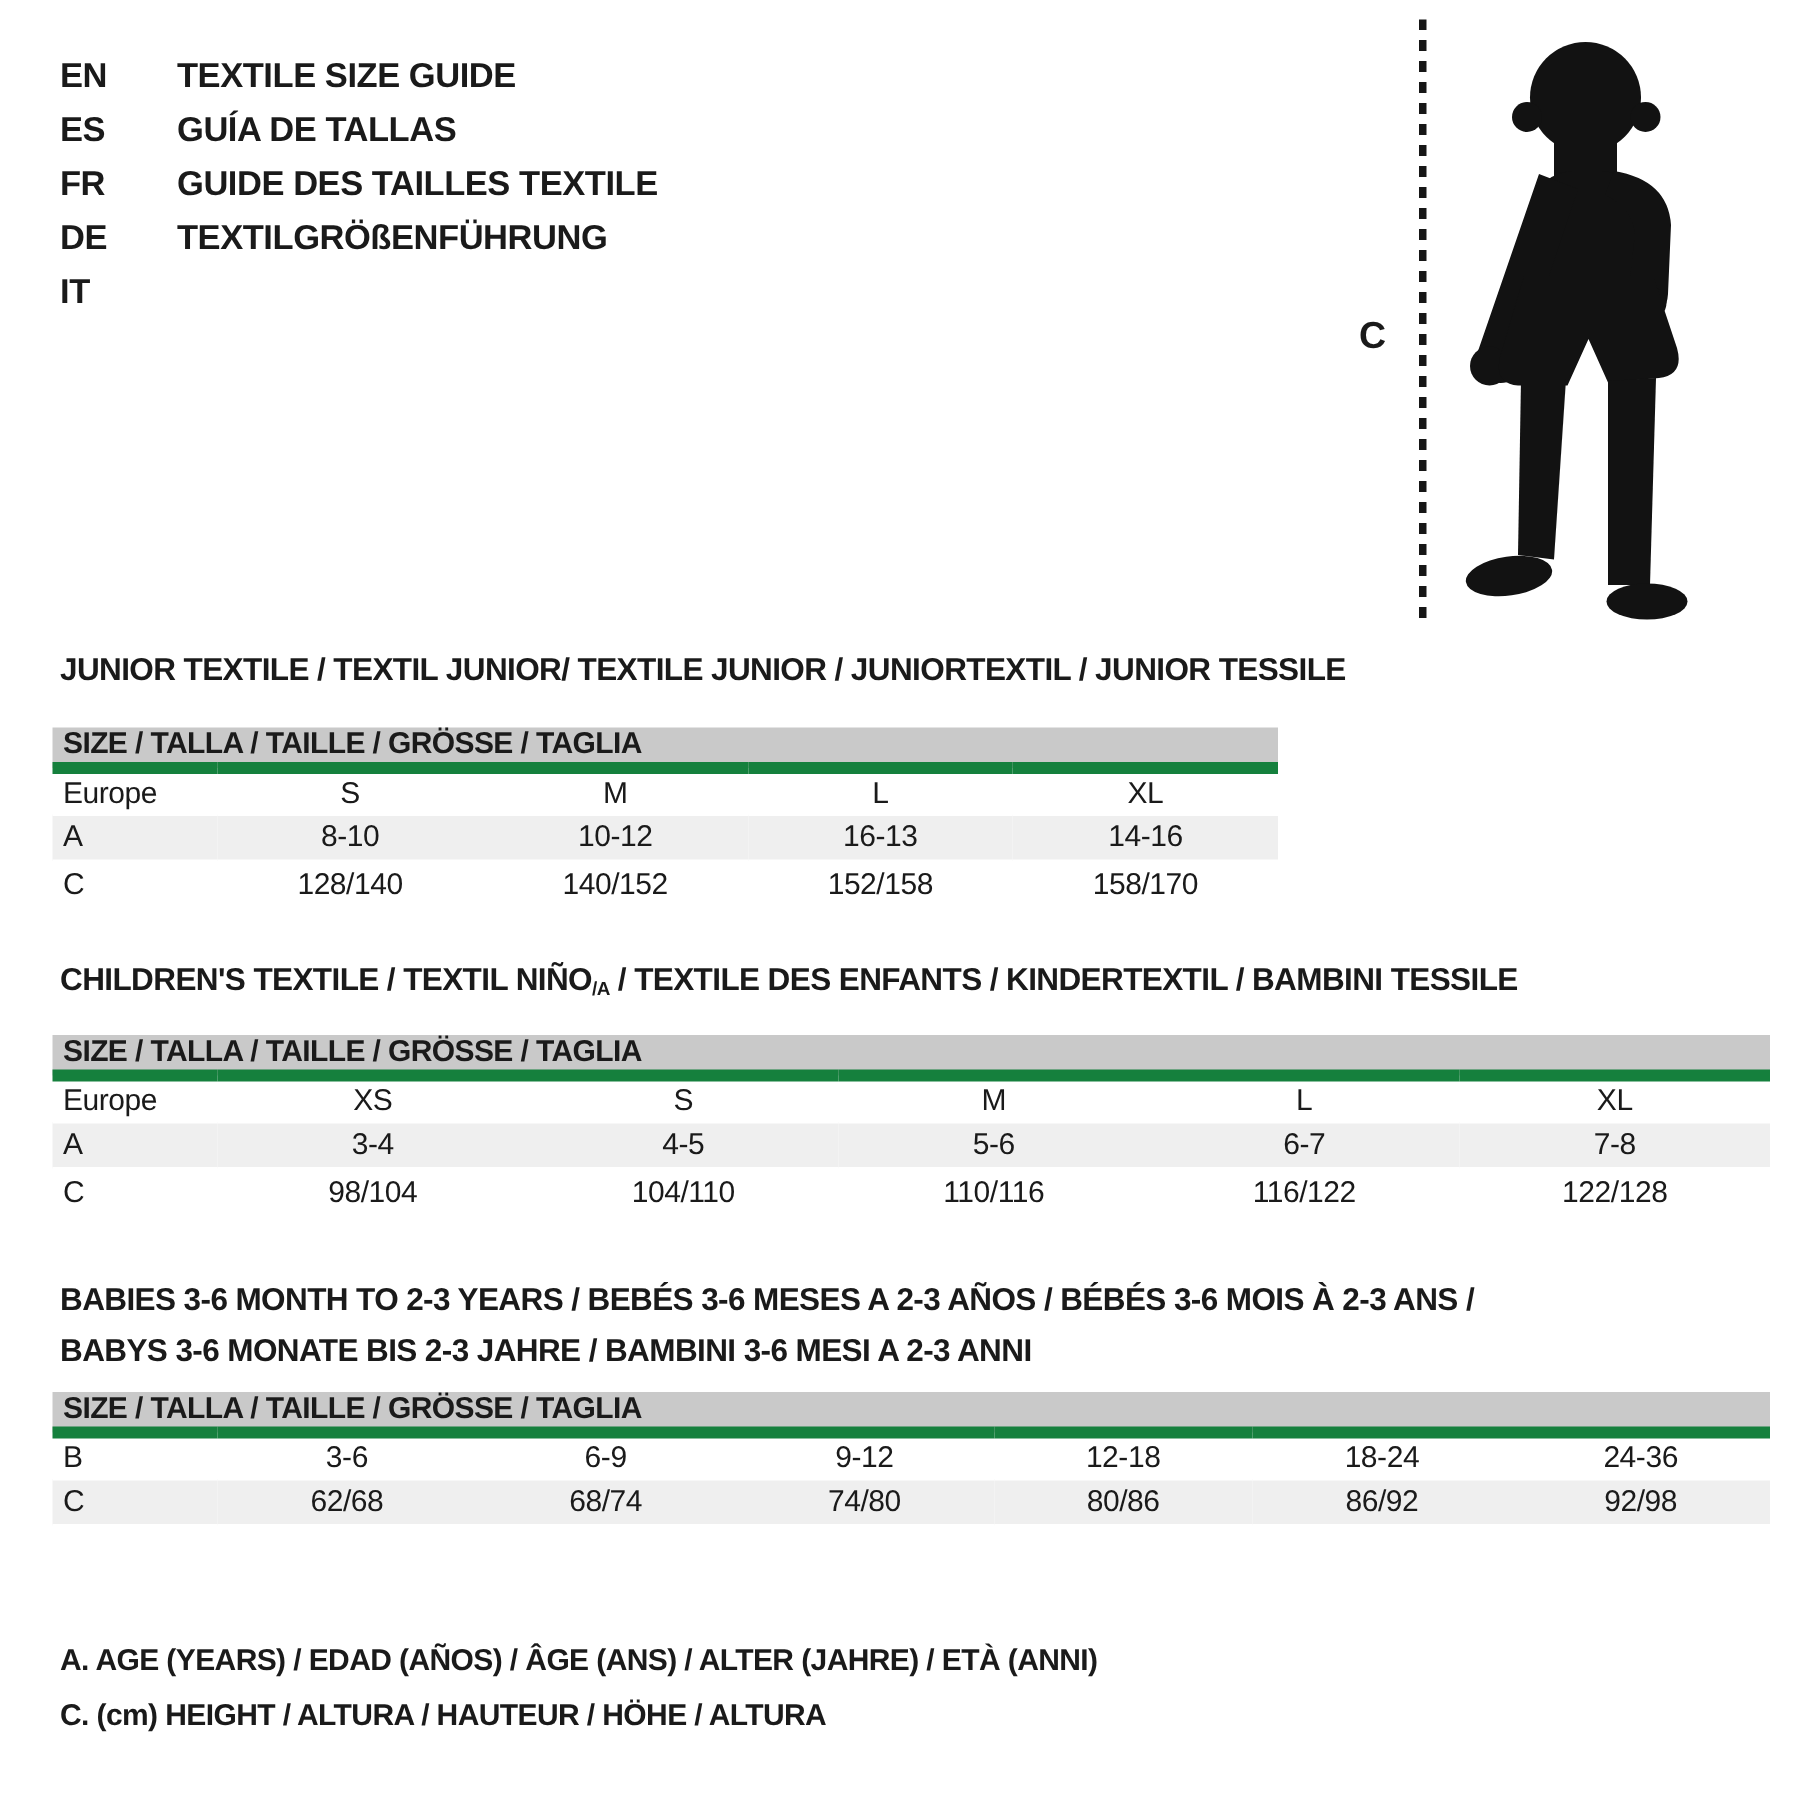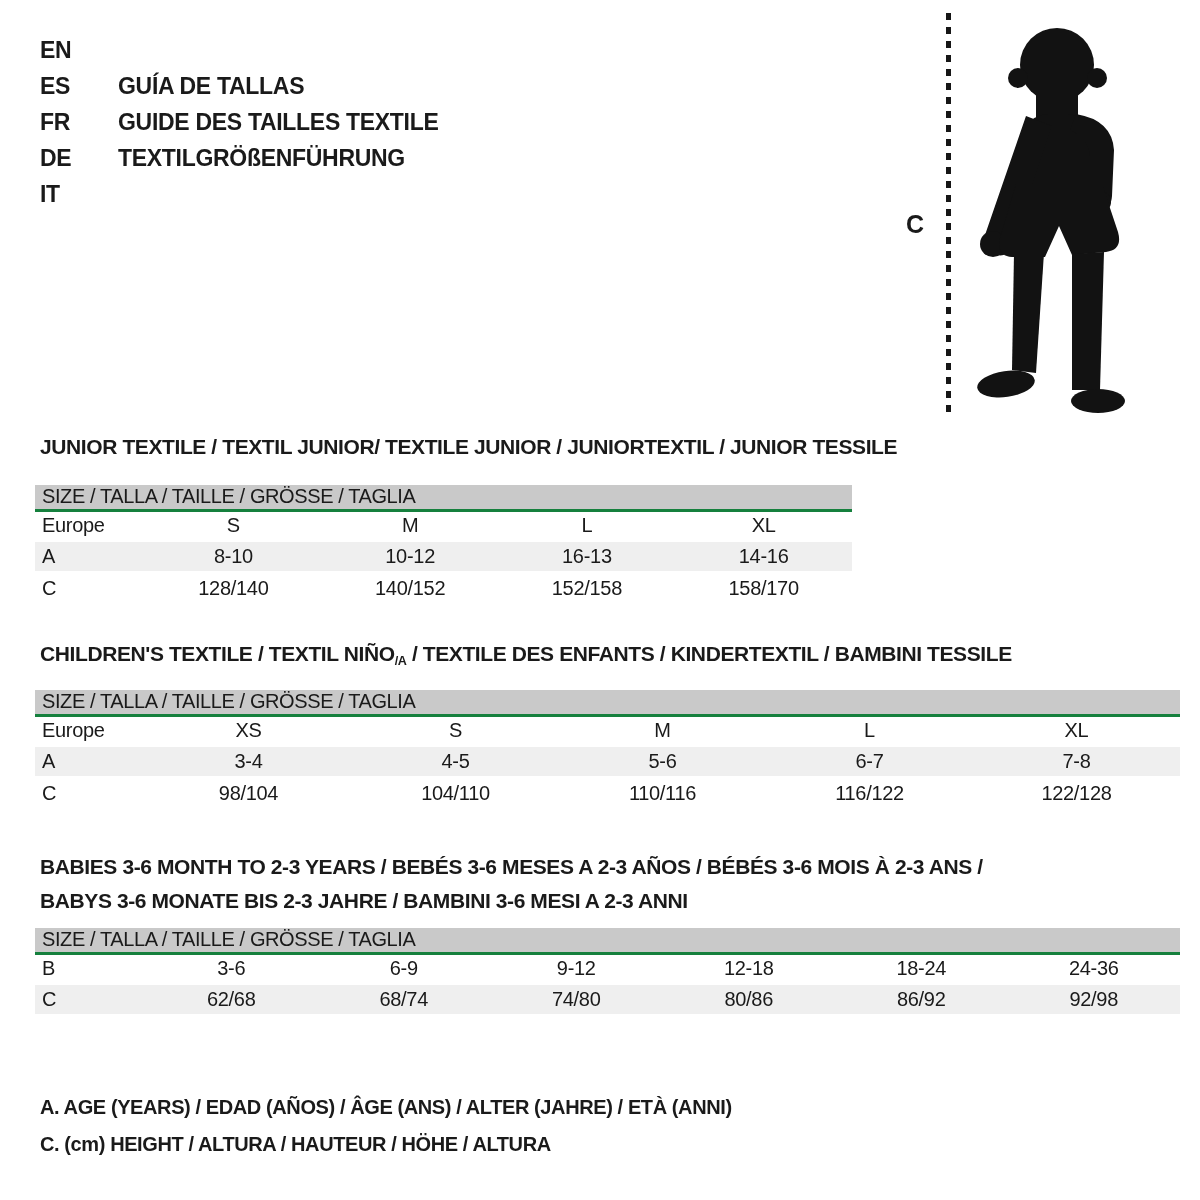--- a/index.html
+++ b/index.html
@@ -30,22 +30,22 @@
   .sec-title .title-sub { font-size:0.6em; vertical-align:-0.28em; }
   .sec-title.two-line { line-height:34px; }
 
   
   .size-table {
     position:absolute; left:35px;
     border-collapse:collapse; table-layout:fixed;
     font-size:20px; letter-spacing:-0.3px;
   }
   .size-table th {
-    background:#c9c9c9; text-align:left; font-weight:normal; font-size:20px;
-    height:25px; padding:0 0 0 7px; border-bottom:3px solid #15803d; letter-spacing:-0.4px;
+    background:#c9c9c9; text-align:left; font-weight:bold; font-size:20px;
+    height:25px; padding:0 0 0 7px; border-bottom:8px solid #15803d; letter-spacing:-0.4px;
   }
   .size-table td { height:31px; text-align:center; font-weight:normal; }
   .size-table td.lbl { text-align:left; padding-left:7px; }
   .size-table tr.shade td { background:#efefef; border-top:2px solid #ffffff; border-bottom:2px solid #ffffff; }
   .col-label { width:110px; }
   .t-junior { width:817px; top:485px; }
   .t-children { width:1145px; top:690px; }
   .t-babies { width:1145px; top:928px; }
 
   
@@ -53,20 +53,21 @@
   .legend div { white-space:nowrap; }
 </style>
 </head>
 <body>
 
 <div class="page">
 
   <div class="langs">
     <div class="lang-row">
       <span class="code">EN</span>
+      <span class="ttl">TEXTILE SIZE GUIDE</span>
     </div>
     <div class="lang-row">
       <span class="code">ES</span>
       <span class="ttl">GUÍA DE TALLAS</span>
     </div>
     <div class="lang-row">
       <span class="code">FR</span>
       <span class="ttl">GUIDE DES TAILLES TEXTILE</span>
     </div>
     <div class="lang-row">

